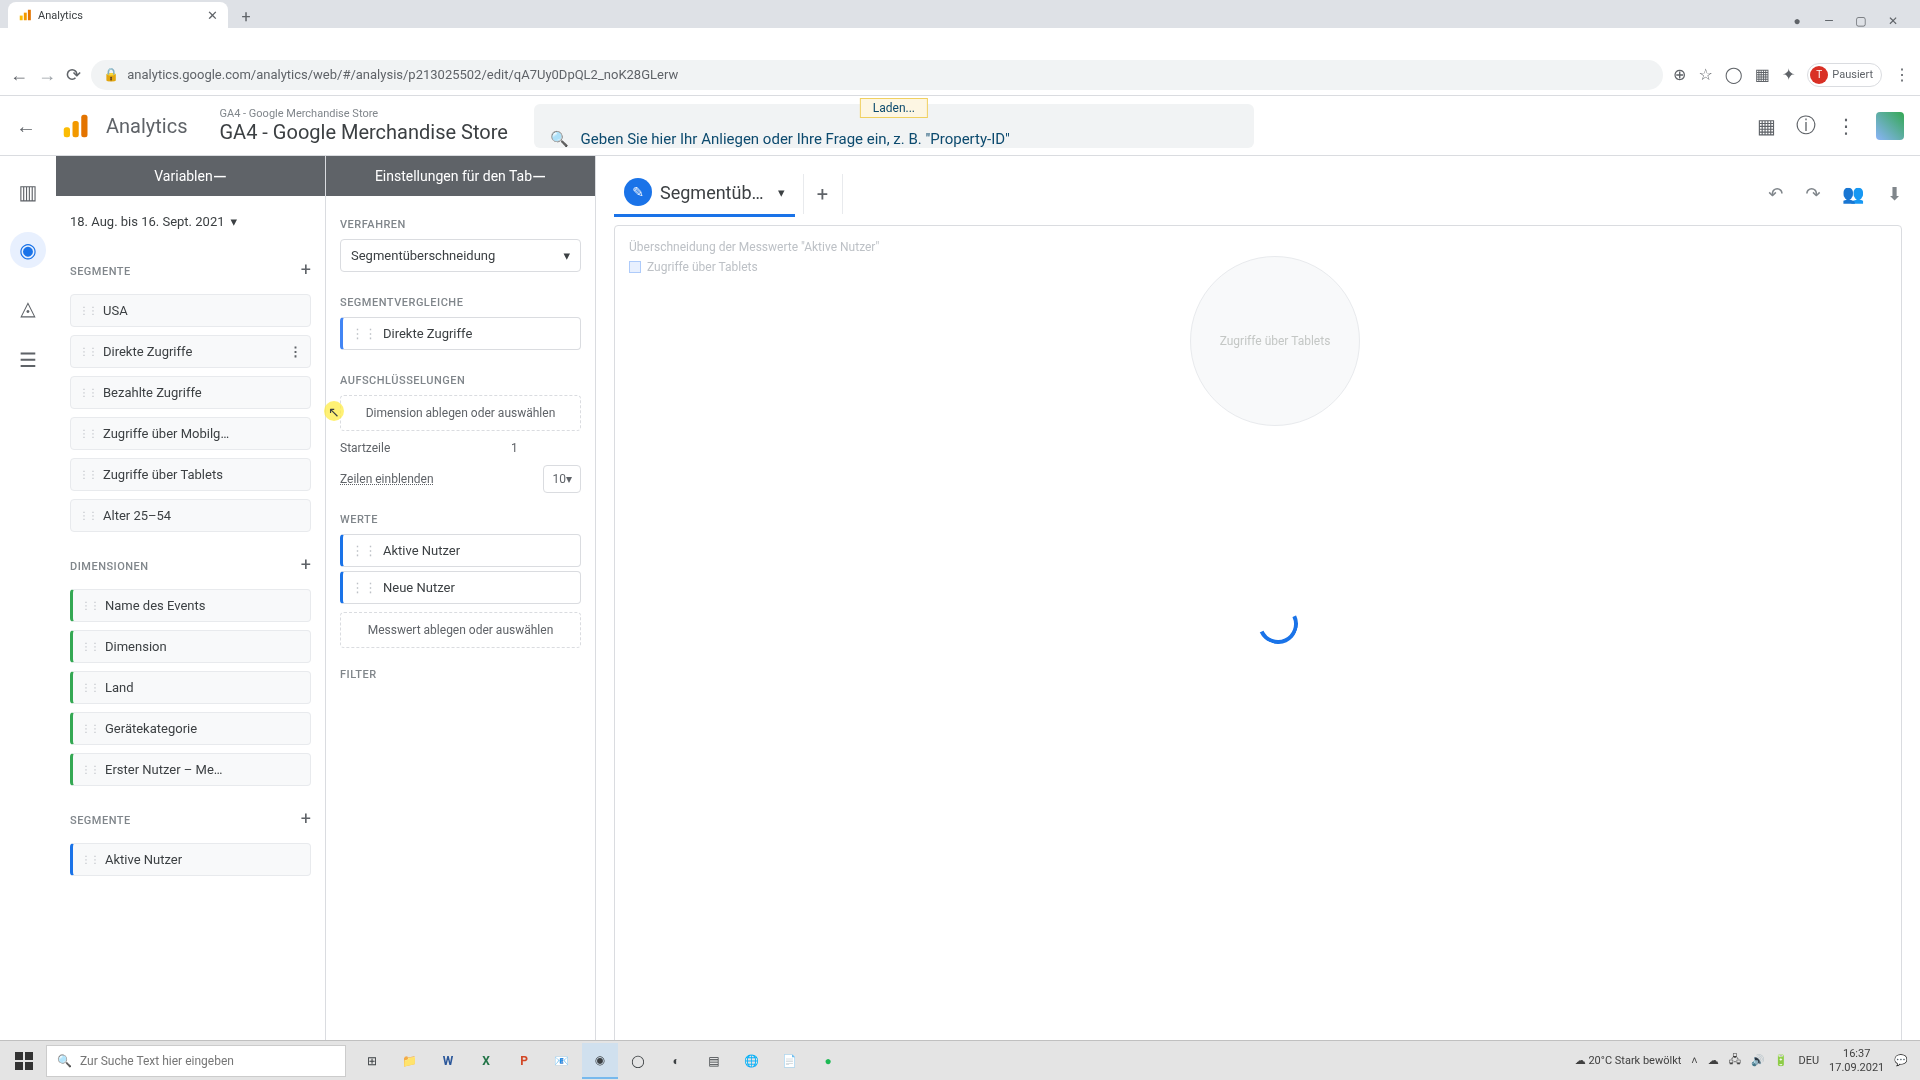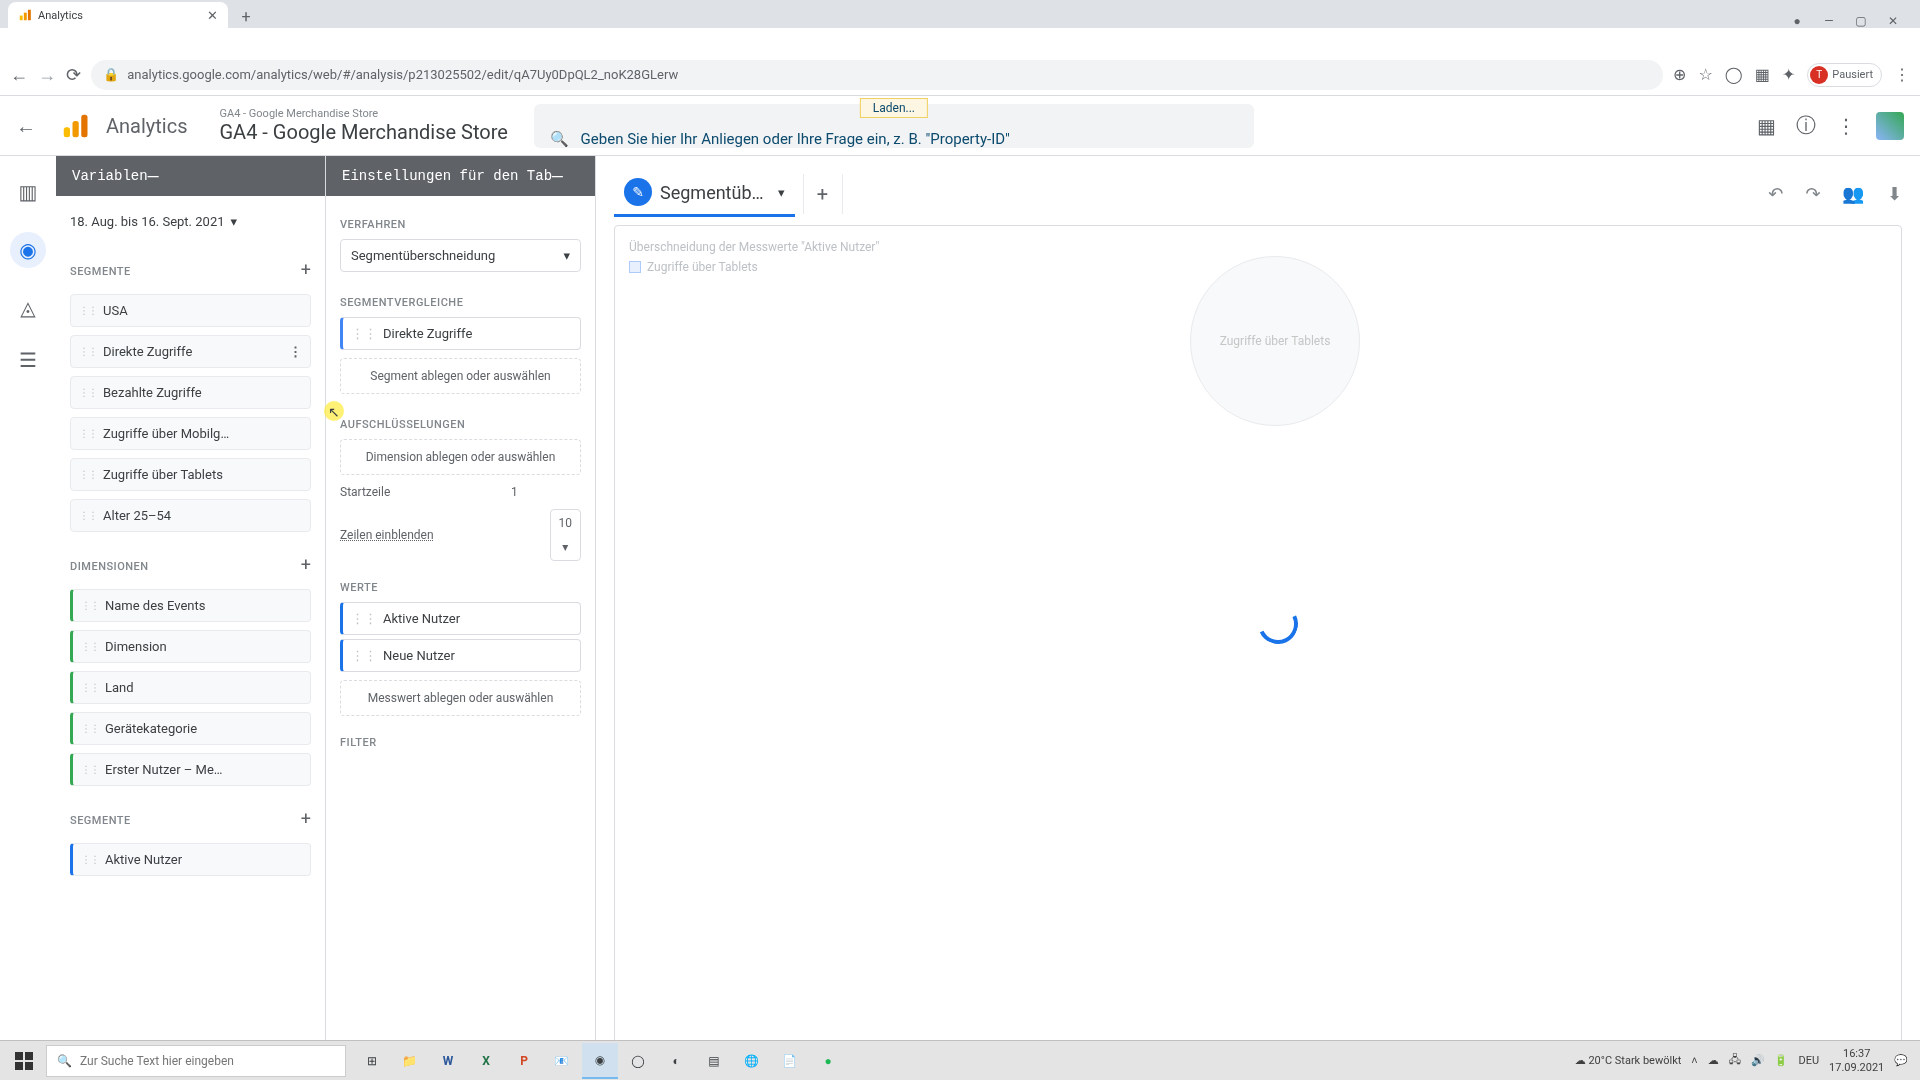--- a/index.html
+++ b/index.html
@@ -35,21 +35,21 @@
 .header-right { margin-left: auto; display: flex; align-items: center; gap: 20px; color: #5f6368; font-size: 20px; }
 .avatar-sq { width: 28px; height: 28px; border-radius: 4px; background: linear-gradient(45deg,#8ab4f8,#34a853); }
 
 
 .app-body { display: flex; height: calc(100% - 54px - 60px - 42px); }
 .left-rail { width: 56px; display: flex; flex-direction: column; align-items: center; padding-top: 24px; gap: 28px; color: #5f6368; font-size: 20px; }
 .left-rail .active-rail { color: #1a73e8; background: #e8f0fe; width: 36px; height: 36px; border-radius: 50%; display: flex; align-items: center; justify-content: center; }
 .gear-bottom { margin-top: auto; margin-bottom: 20px; }
 
 .panel { display: flex; flex-direction: column; }
-.panel-header { background: #5f6368; color: #fff; height: 40px; display: flex; align-items: center; padding: 0 16px; font-size: 14px; justify-content: flex-start; font-family: Liberation Mono, monospace; }
+.panel-header { background: #5f6368; color: #fff; height: 40px; display: flex; align-items: center; padding: 0 16px; font-size: 14px; justify-content: center; }
 .panel-header .collapse { font-size: 18px; }
 
 .variables { width: 270px; border-right: 1px solid #dadce0; }
 .settings { width: 270px; border-right: 1px solid #dadce0; }
 .panel-body { overflow-y: auto; padding: 10px 14px; flex: 1; }
 .panel-body::-webkit-scrollbar { width: 8px; }
 .panel-body::-webkit-scrollbar-thumb { background: #dadce0; border-radius: 4px; }
 
 .section-label { font-size: 11px; color: #80868b; letter-spacing: 0.5px; margin: 12px 0 8px; font-weight: 500; }
 .section-row { display: flex; justify-content: space-between; align-items: center; margin: 16px 0 8px; }
@@ -61,21 +61,21 @@
 .chip .more { margin-left: auto; font-weight: bold; color: #5f6368; }
 .chip.dim { border-left: 3px solid #34a853; }
 .chip.metric { border-left: 3px solid #1a73e8; }
 
 .select-box { border: 1px solid #dadce0; border-radius: 4px; padding: 8px 10px; display: flex; align-items: center; justify-content: space-between; font-size: 13px; }
 .drop-zone { border: 1px dashed #dadce0; border-radius: 4px; padding: 10px; font-size: 12px; color: #5f6368; text-align: center; margin-top: 8px; }
 .seg-applied { border: 1px solid #dadce0; border-left: 3px solid #4285f4; border-radius: 4px; padding: 8px; font-size: 13px; display: flex; align-items: center; gap: 6px; }
 .val-applied { border: 1px solid #dadce0; border-left: 3px solid #1a73e8; border-radius: 4px; padding: 8px; font-size: 13px; display: flex; align-items: center; gap: 6px; margin-top: 4px; }
 
 .setting-row { display: flex; justify-content: space-between; align-items: center; margin: 10px 0; font-size: 12px; color: #5f6368; }
-.setting-row .mini-select { border: 1px solid #dadce0; border-radius: 4px; padding: 6px 8px; display: flex; gap: 10px; align-items: center; flex-direction: column; }
+.setting-row .mini-select { border: 1px solid #dadce0; border-radius: 4px; padding: 6px 8px; display: flex; align-items: center; }
 
 
 .canvas { flex: 1; display: flex; flex-direction: column; padding: 14px 18px; }
 .canvas-tabs { display: flex; align-items: center; gap: 2px; }
 .canvas-tab { display: flex; align-items: center; gap: 8px; padding: 8px 10px; border-bottom: 3px solid #1a73e8; }
 .edit-circle { width: 28px; height: 28px; border-radius: 50%; background: #1a73e8; color: #fff; display: flex; align-items: center; justify-content: center; font-size: 14px; }
 .canvas-tab-name { font-size: 18px; max-width: 110px; white-space: nowrap; overflow: hidden; text-overflow: ellipsis; }
 .add-tab { width: 40px; height: 40px; display: flex; align-items: center; justify-content: center; font-size: 20px; color: #5f6368; border-left: 1px solid #e8eaed; border-right: 1px solid #e8eaed; margin-left: 6px; }
 .canvas-actions { margin-left: auto; display: flex; gap: 22px; color: #80868b; font-size: 18px; }
 
@@ -279,21 +279,20 @@
       <div class="select-box">
         <span>Segmentüberschneidung</span>
         <span>▾</span>
       </div>
 
       <div class="section-label" style="margin-top:24px">SEGMENTVERGLEICHE</div>
       <div class="seg-applied">
         <span class="grip" style="color:#bdc1c6">⋮⋮</span>
         <span>Direkte Zugriffe</span>
       </div>
-      <div class="drop-zone">Segment ablegen oder auswählen</div>
 
       <div class="section-label" style="margin-top:24px">AUFSCHLÜSSELUNGEN</div>
       <div class="drop-zone" style="margin-top:0">Dimension ablegen oder auswählen</div>
 
       <div class="setting-row">
         <span>Startzeile</span>
         <span style="width:70px;text-align:left">1</span>
       </div>
       <div class="setting-row">
         <span style="text-decoration:underline dotted">Zeilen einblenden</span>

